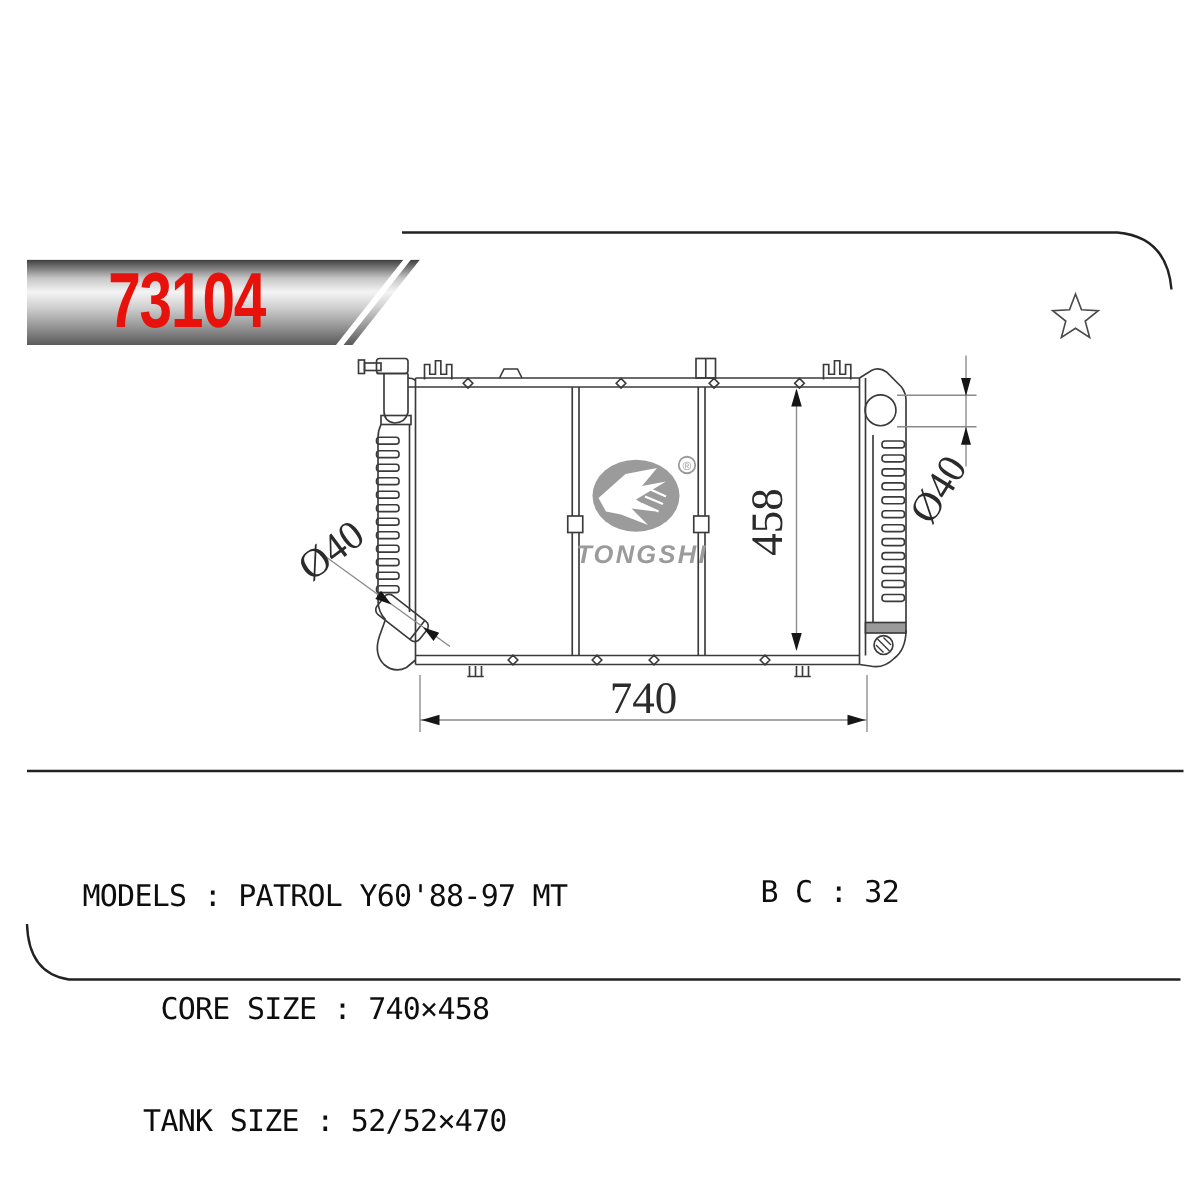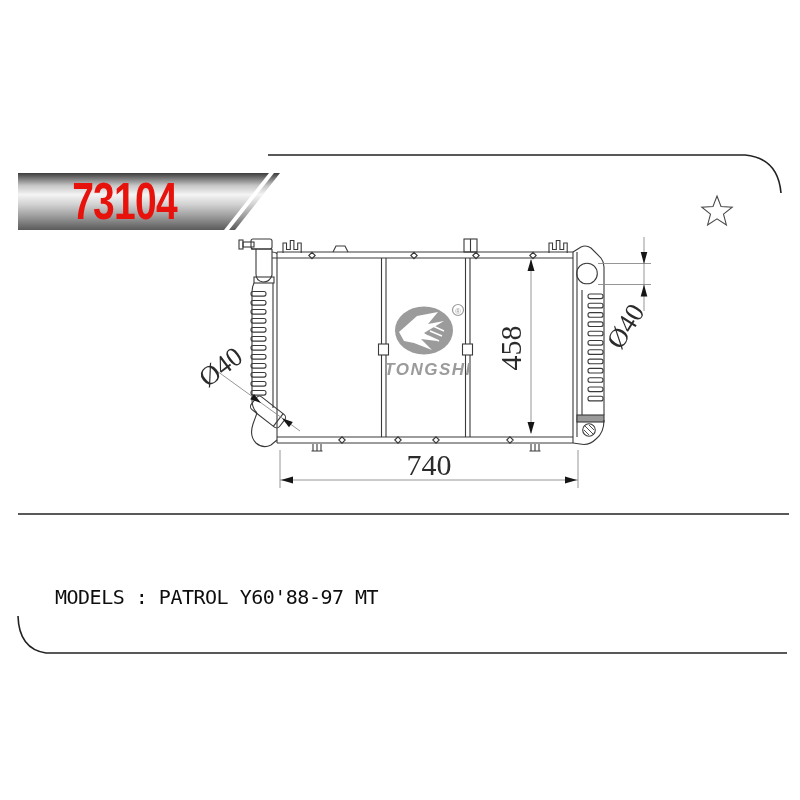--- a/index.html
+++ b/index.html
@@ -169,19 +169,22 @@
       <text x="458" y="313.5" font-size="8" text-anchor="middle" fill="#9b9b9b" font-family="Liberation Sans,sans-serif">®</text>
       <text x="428" y="375" font-size="17" font-weight="bold" font-style="italic" letter-spacing="1.5" text-anchor="middle" fill="#9b9b9b" font-family="Liberation Sans,sans-serif">TONGSHI</text>
     </g>
 
     <line x1="18" y1="514" x2="789" y2="514" stroke="#222" stroke-width="1.6"></line>
     <path d="M18,616 Q19,649 46,653 H787" fill="none" stroke="#222" stroke-width="1.6"></path>
   </svg>
 
   <div class="spec-col spec-left">
     <div>MODELS : PATROL Y60'88-97 MT</div>
+    <div>CORE SIZE : 740×458</div>
+    <div>TANK SIZE : 52/52×470</div>
     
   </div>
   <div class="spec-col spec-right">
+    <div>B C : 32</div>
     
   </div>
 
 </div>
 
 </body></html>

